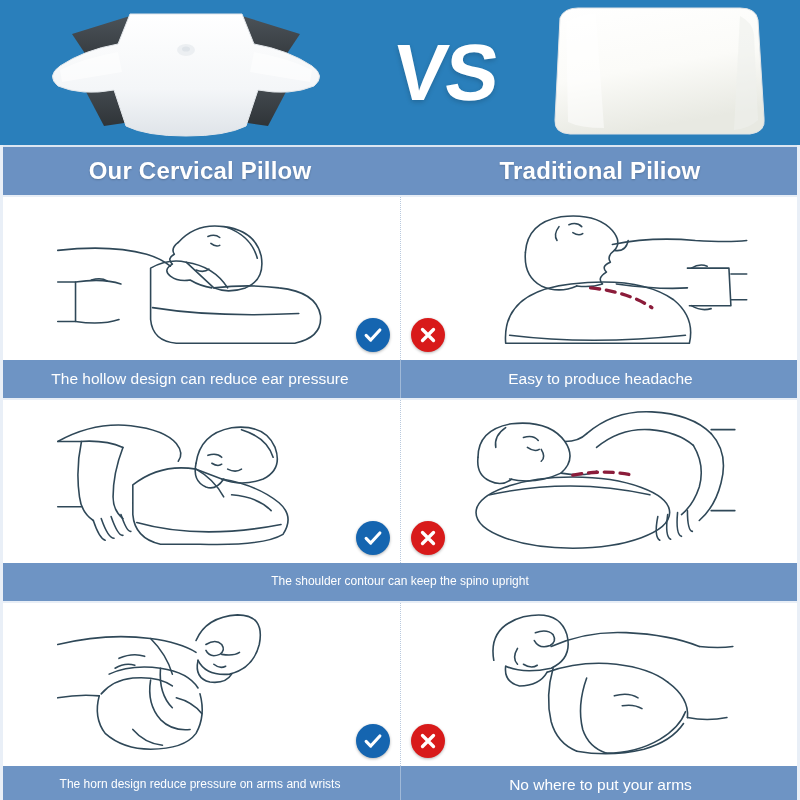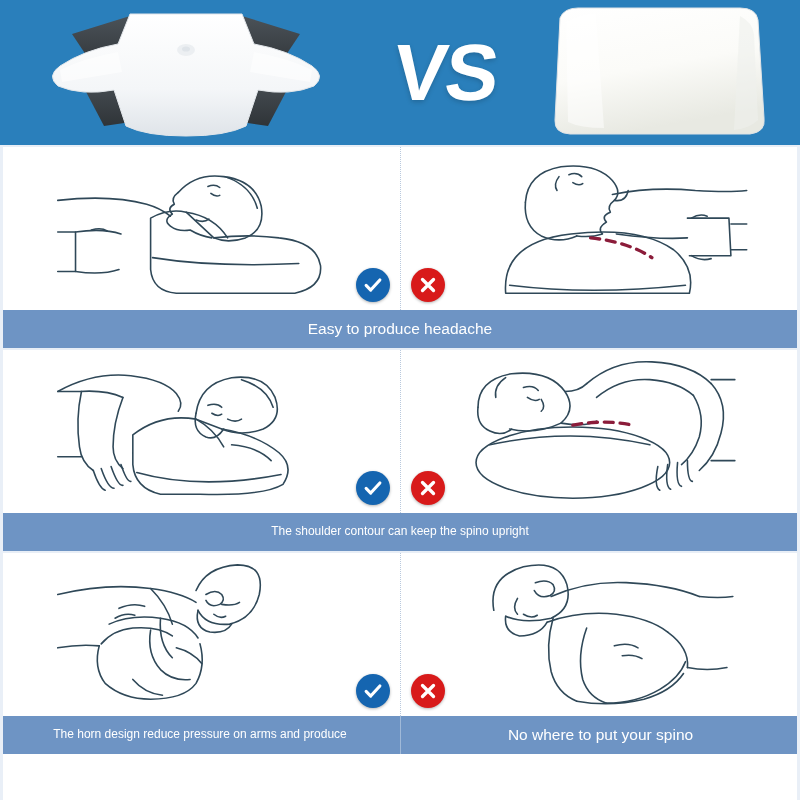--- a/index.html
+++ b/index.html
@@ -155,20 +155,28 @@
                    L220 118 Q222 132 206 134 L26 134
                    Q10 133 11 120 Z" fill="url(#pil)" stroke="#dfe3e6" stroke-width="1"></path>
           <path d="M22 22 Q34 14 52 13 L60 128 Q36 128 24 122 Z" fill="#ffffff" opacity=".5"></path>
           <path d="M196 16 Q208 22 210 34 L214 120 Q206 128 190 130 Z" fill="#eef0ec" opacity=".6"></path>
         </svg>
       </div>
 
     </div>
   </div>
 
+  <div class="title-band">
+    <div class="title-cell">
+      <span>Our Cervical Pillow</span>
+    </div>
+    <div class="title-cell">
+      <span>Traditional Piliow</span>
+    </div>
+  </div>
 
   <div class="rows">
 
     <div class="cmp-row">
       <div class="panels">
 
         <div class="panel">
           <svg viewBox="0 0 400 165" preserveAspectRatio="xMidYMid meet" aria-hidden="true">
             <g fill="none" stroke="#2f4858" stroke-width="1.6" stroke-linecap="round" stroke-linejoin="round">
 
@@ -237,20 +245,23 @@
           </svg>
           <div class="badge badge-bad">
             <svg viewBox="0 0 24 24">
               <path d="M6 6 L18 18 M18 6 L6 18" fill="none" stroke="#ffffff" stroke-width="3.6" stroke-linecap="round"></path>
             </svg>
           </div>
         </div>
 
       </div>
       <div class="captions">
+        <div class="caption">
+          <span>The hollow design can reduce ear pressure</span>
+        </div>
         <div class="caption">
           <span>Easy to produce headache</span>
         </div>
       </div>
     </div>
 
     <div class="cmp-row">
       <div class="panels">
 
         <div class="panel">
@@ -405,24 +416,24 @@
           <div class="badge badge-bad">
             <svg viewBox="0 0 24 24">
               <path d="M6 6 L18 18 M18 6 L6 18" fill="none" stroke="#ffffff" stroke-width="3.6" stroke-linecap="round"></path>
             </svg>
           </div>
         </div>
 
       </div>
       <div class="captions">
         <div class="caption tight">
-          <span>The horn design reduce pressure on arms and produce</span>
+          <span>The horn design reduce pressure on arms and wrists</span>
         </div>
         <div class="caption">
-          <span>No where to put your spino</span>
+          <span>No where to put your arms</span>
         </div>
       </div>
     </div>
 
   </div>
 
   <div class="edge-l"></div>
   <div class="edge-r"></div>
 
 </div>

